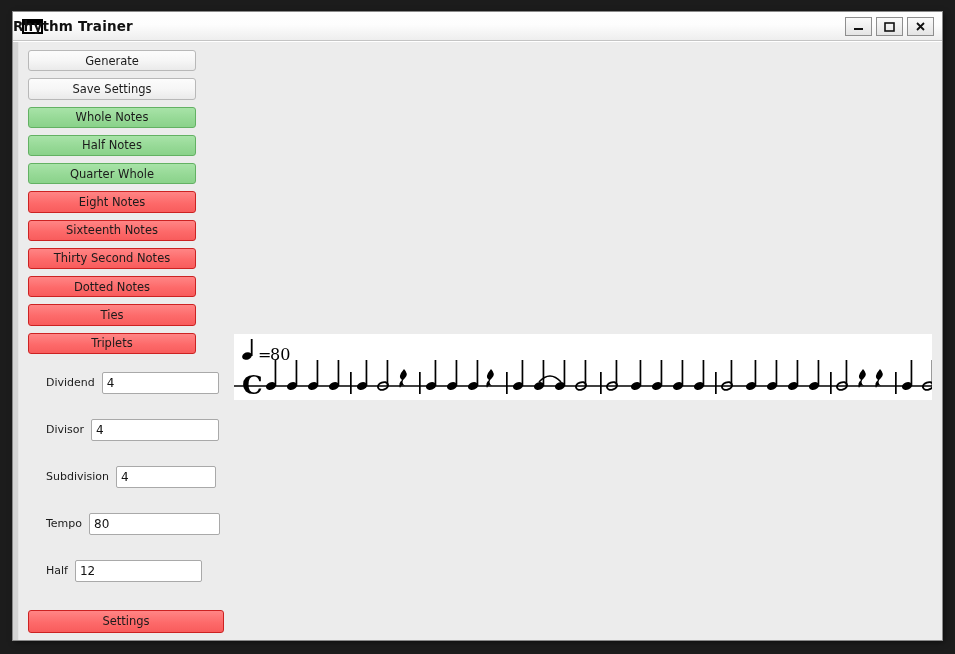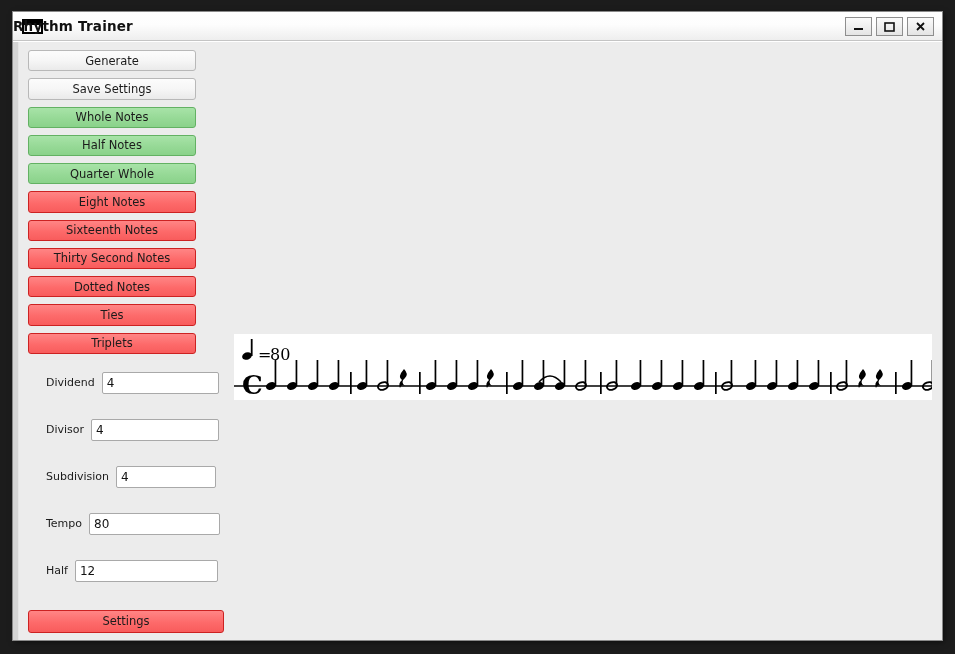--- a/index.html
+++ b/index.html
@@ -119,21 +119,21 @@
     border: 1px solid #a9a9a9;
     border-radius: 2px;
     font-size: 12px; color: #111;
     padding: 0 4px;
     font-family: "DejaVu Sans", "Liberation Sans", sans-serif;
   }
   #inp-dividend   { width: 117px; }
   #inp-divisor    { width: 128px; }
   #inp-subdivision{ width: 100px; }
   #inp-tempo      { width: 131px; }
-  #inp-bars       { width: 143px; }
+  #inp-bars       { width: 127px; }
 
   #metronome-btn {
     width: 196px; height: 24px;
     margin-left: 0;
     margin-top: 3px;
     font-size: 11.5px;
   }
 
   
   #main-area { flex: 1 1 auto; position: relative; }

